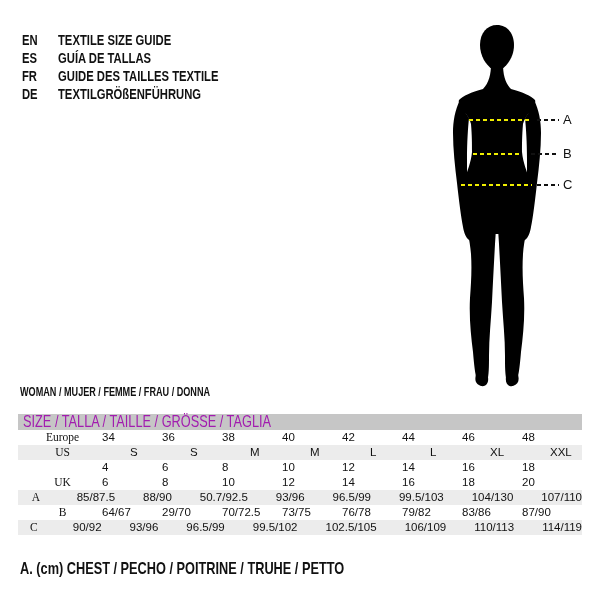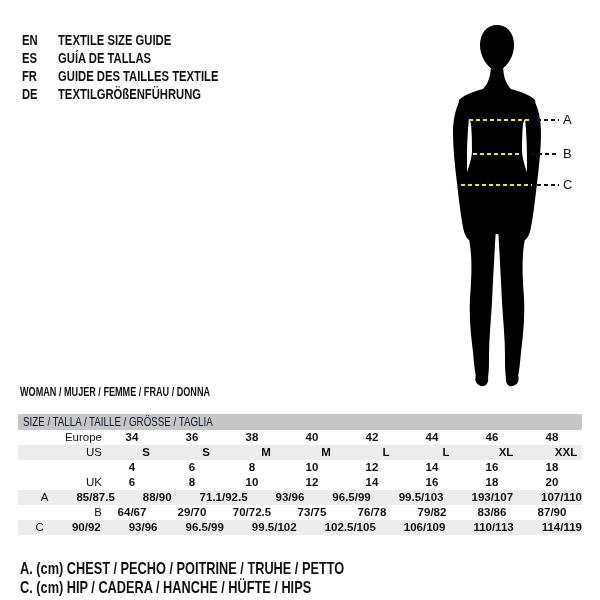--- a/index.html
+++ b/index.html
@@ -22,25 +22,25 @@
   .dash.black{background:repeating-linear-gradient(90deg,#111 0 4px,transparent 4px 7px);}
   .marker-label{position:absolute;font-size:13px;font-weight:400;color:#111;}
 
   
   .woman-title{position:absolute;left:20px;top:366px;font-size:13px;font-weight:bold;}
   .woman-title .condensed{transform:scaleX(0.7);}
 
   
   .size-table{position:absolute;left:18px;top:396px;width:564px;font-size:11.5px;}
   .t-header{height:16px;line-height:16px;background:var(--header-gray,#c6c6c6);
-    padding-left:5px;font-size:13px;color:#0f172a;}
+    padding-left:5px;font-size:17px;color:#a21caf;}
   .t-row{display:flex;height:15px;line-height:15px;}
   .t-row.shaded{background:var(--row-gray,#ececec);gap:28px;}
-  .t-label{width:84px;padding-left:5px;box-sizing:border-box;text-align:right;}
-  .t-cell{flex:1;text-align:center;font-weight:bold;}
+  .t-label{width:84px;padding-left:5px;box-sizing:border-box;text-align:center;font-family:Liberation Serif, serif;}
+  .t-cell{flex:1;text-align:left;}
 
   
   .legend{position:absolute;left:20px;top:542px;}
   .legend-line{height:18.5px;line-height:18.5px;font-size:17px;font-weight:bold;white-space:nowrap;}
   .legend-line .inner{display:inline-block;transform:scaleX(0.75);transform-origin:0 50%;}
 </style>
 </head>
 <body>
 
 <div id="canvas">
@@ -129,25 +129,25 @@
           <div class="t-cell">12</div>
           <div class="t-cell">14</div>
           <div class="t-cell">16</div>
           <div class="t-cell">18</div>
           <div class="t-cell">20</div>
         </div>
         <div class="t-row shaded">
           <div class="t-label">A</div>
           <div class="t-cell">85/87.5</div>
           <div class="t-cell">88/90</div>
-          <div class="t-cell">71.1/92.5</div>
+          <div class="t-cell">50.7/92.5</div>
           <div class="t-cell">93/96</div>
           <div class="t-cell">96.5/99</div>
           <div class="t-cell">99.5/103</div>
-          <div class="t-cell">193/107</div>
+          <div class="t-cell">104/130</div>
           <div class="t-cell">107/110</div>
         </div>
         <div class="t-row">
           <div class="t-label">B</div>
           <div class="t-cell">64/67</div>
           <div class="t-cell">29/70</div>
           <div class="t-cell">70/72.5</div>
           <div class="t-cell">73/75</div>
           <div class="t-cell">76/78</div>
           <div class="t-cell">79/82</div>
@@ -163,16 +163,15 @@
           <div class="t-cell">102.5/105</div>
           <div class="t-cell">106/109</div>
           <div class="t-cell">110/113</div>
           <div class="t-cell">114/119</div>
         </div>
       </div>
   </div>
 
   <div class="legend">
       <div class="legend-line"><span class="inner">A. (cm) CHEST / PECHO / POITRINE / TRUHE / PETTO</span></div>
-      <div class="legend-line"><span class="inner">C. (cm) HIP / CADERA / HANCHE / HÜFTE / HIPS</span></div>
     </div>
 
 </div>
 
 </body></html>

